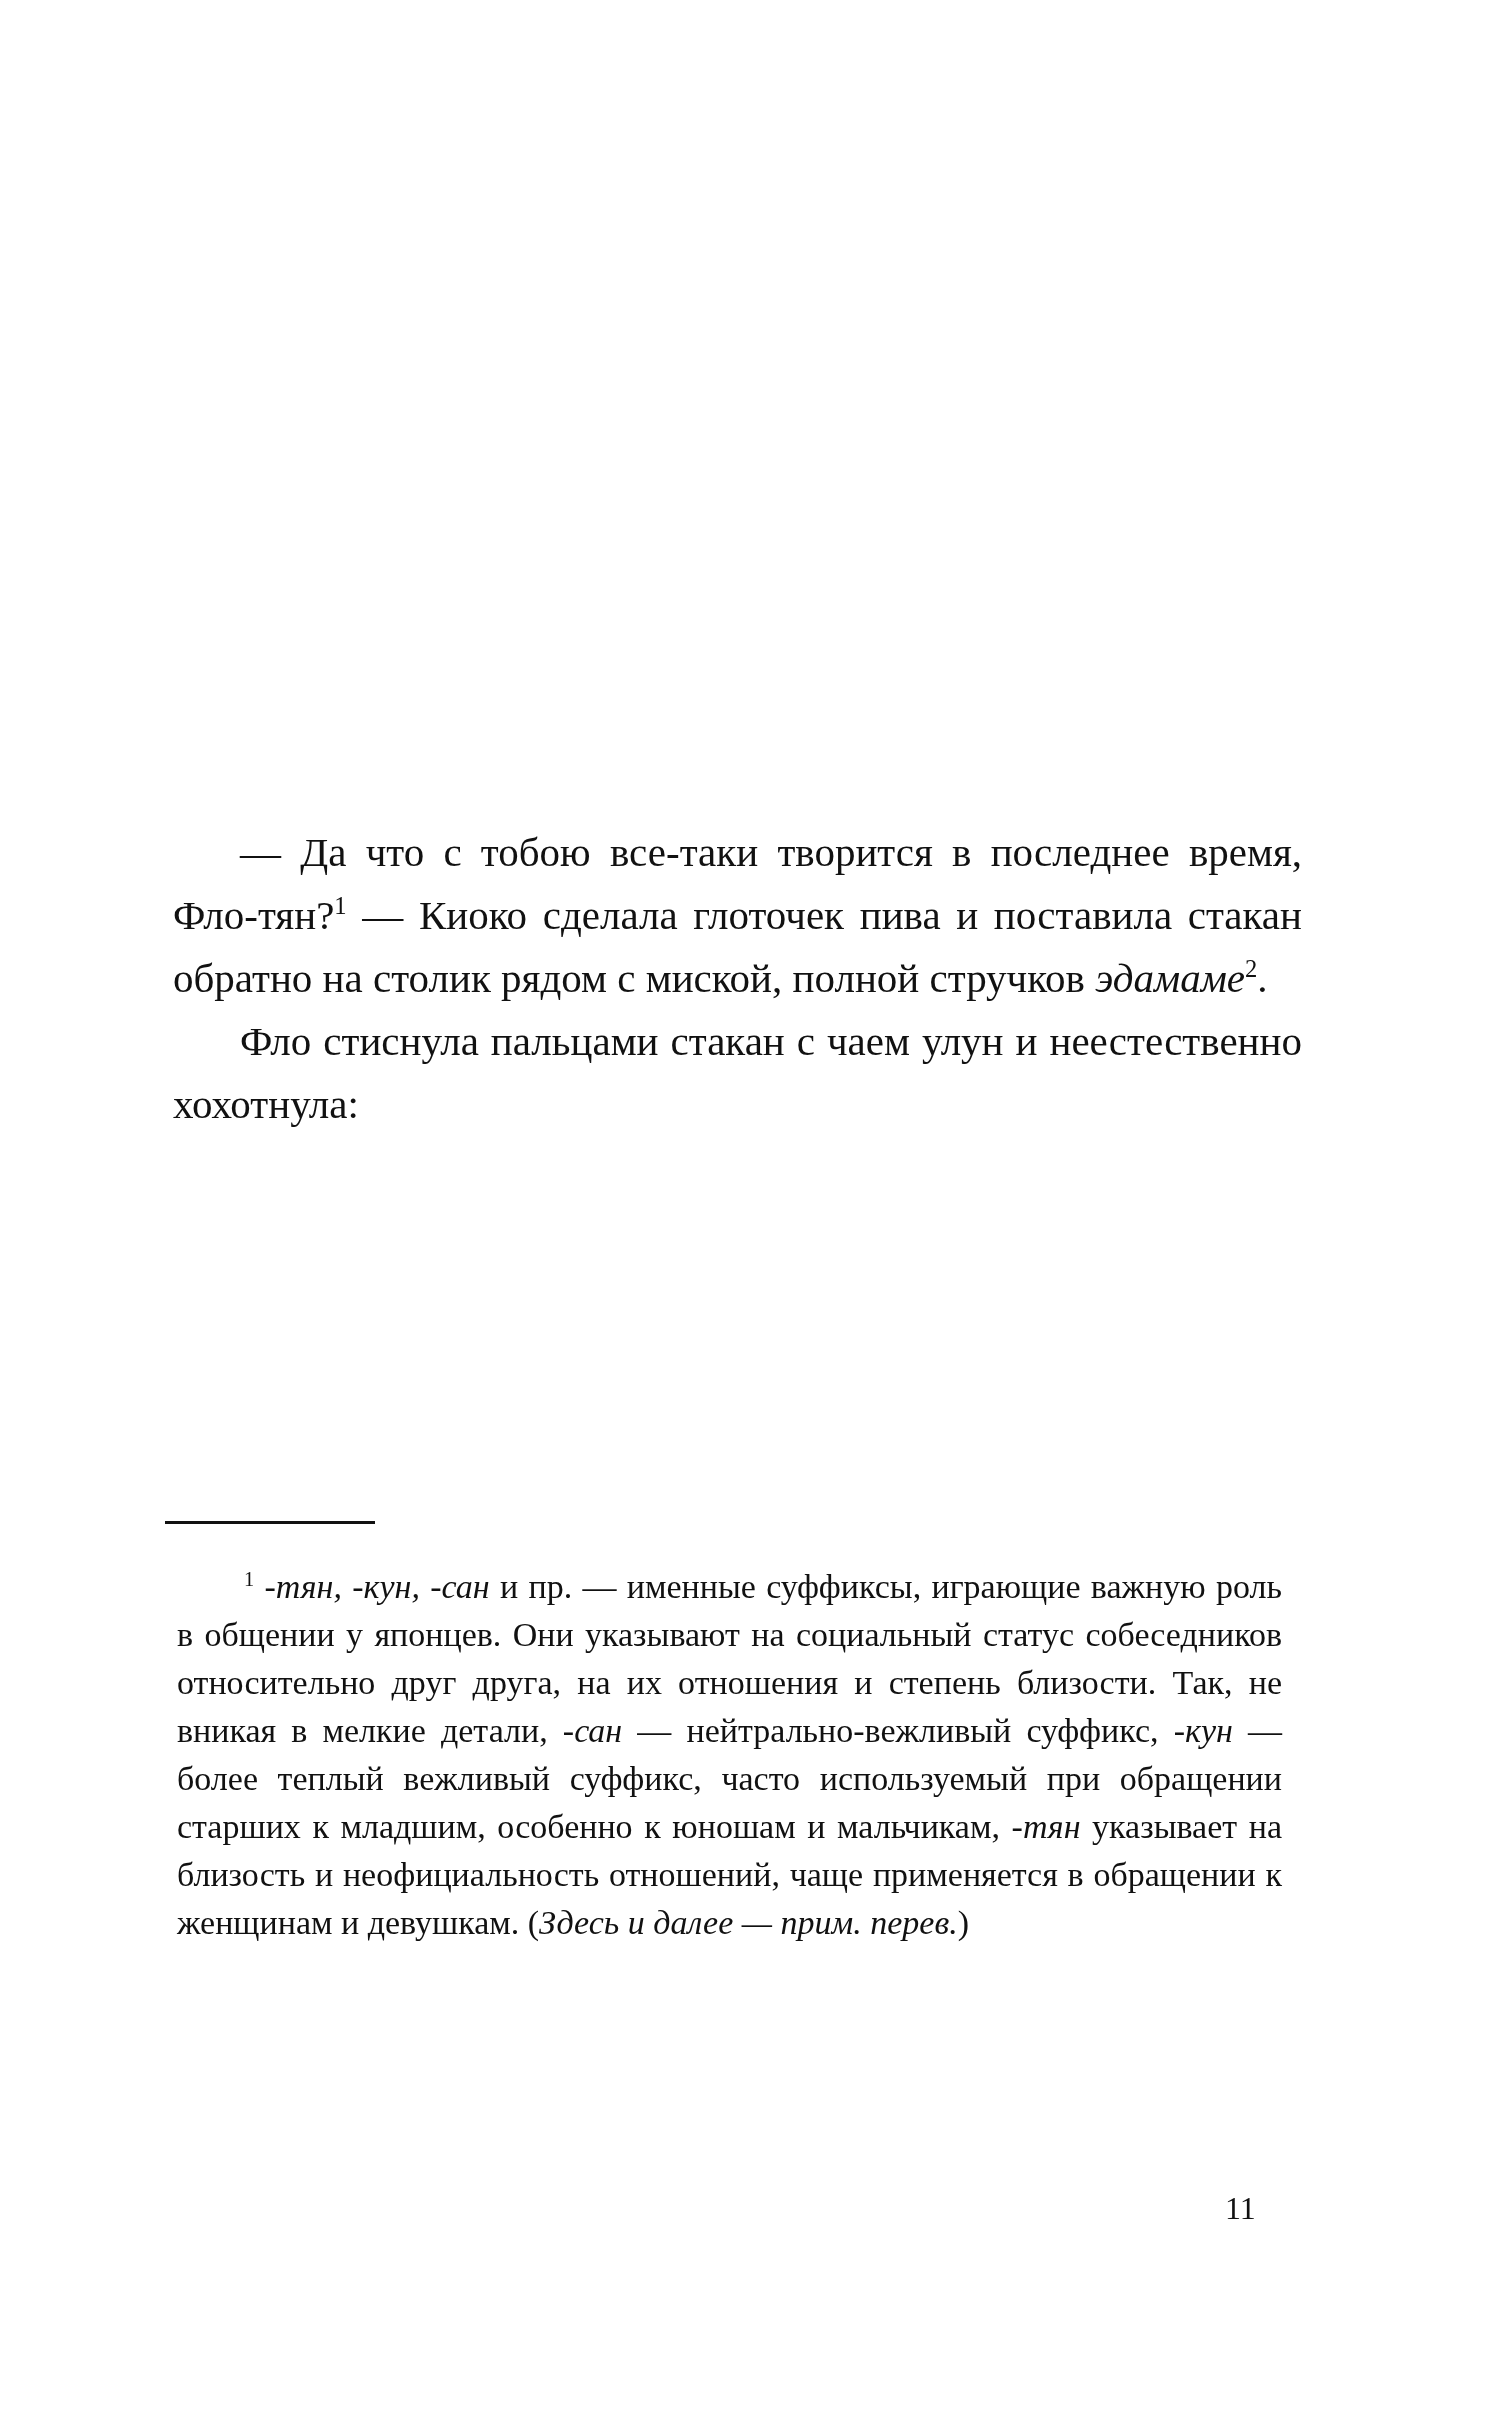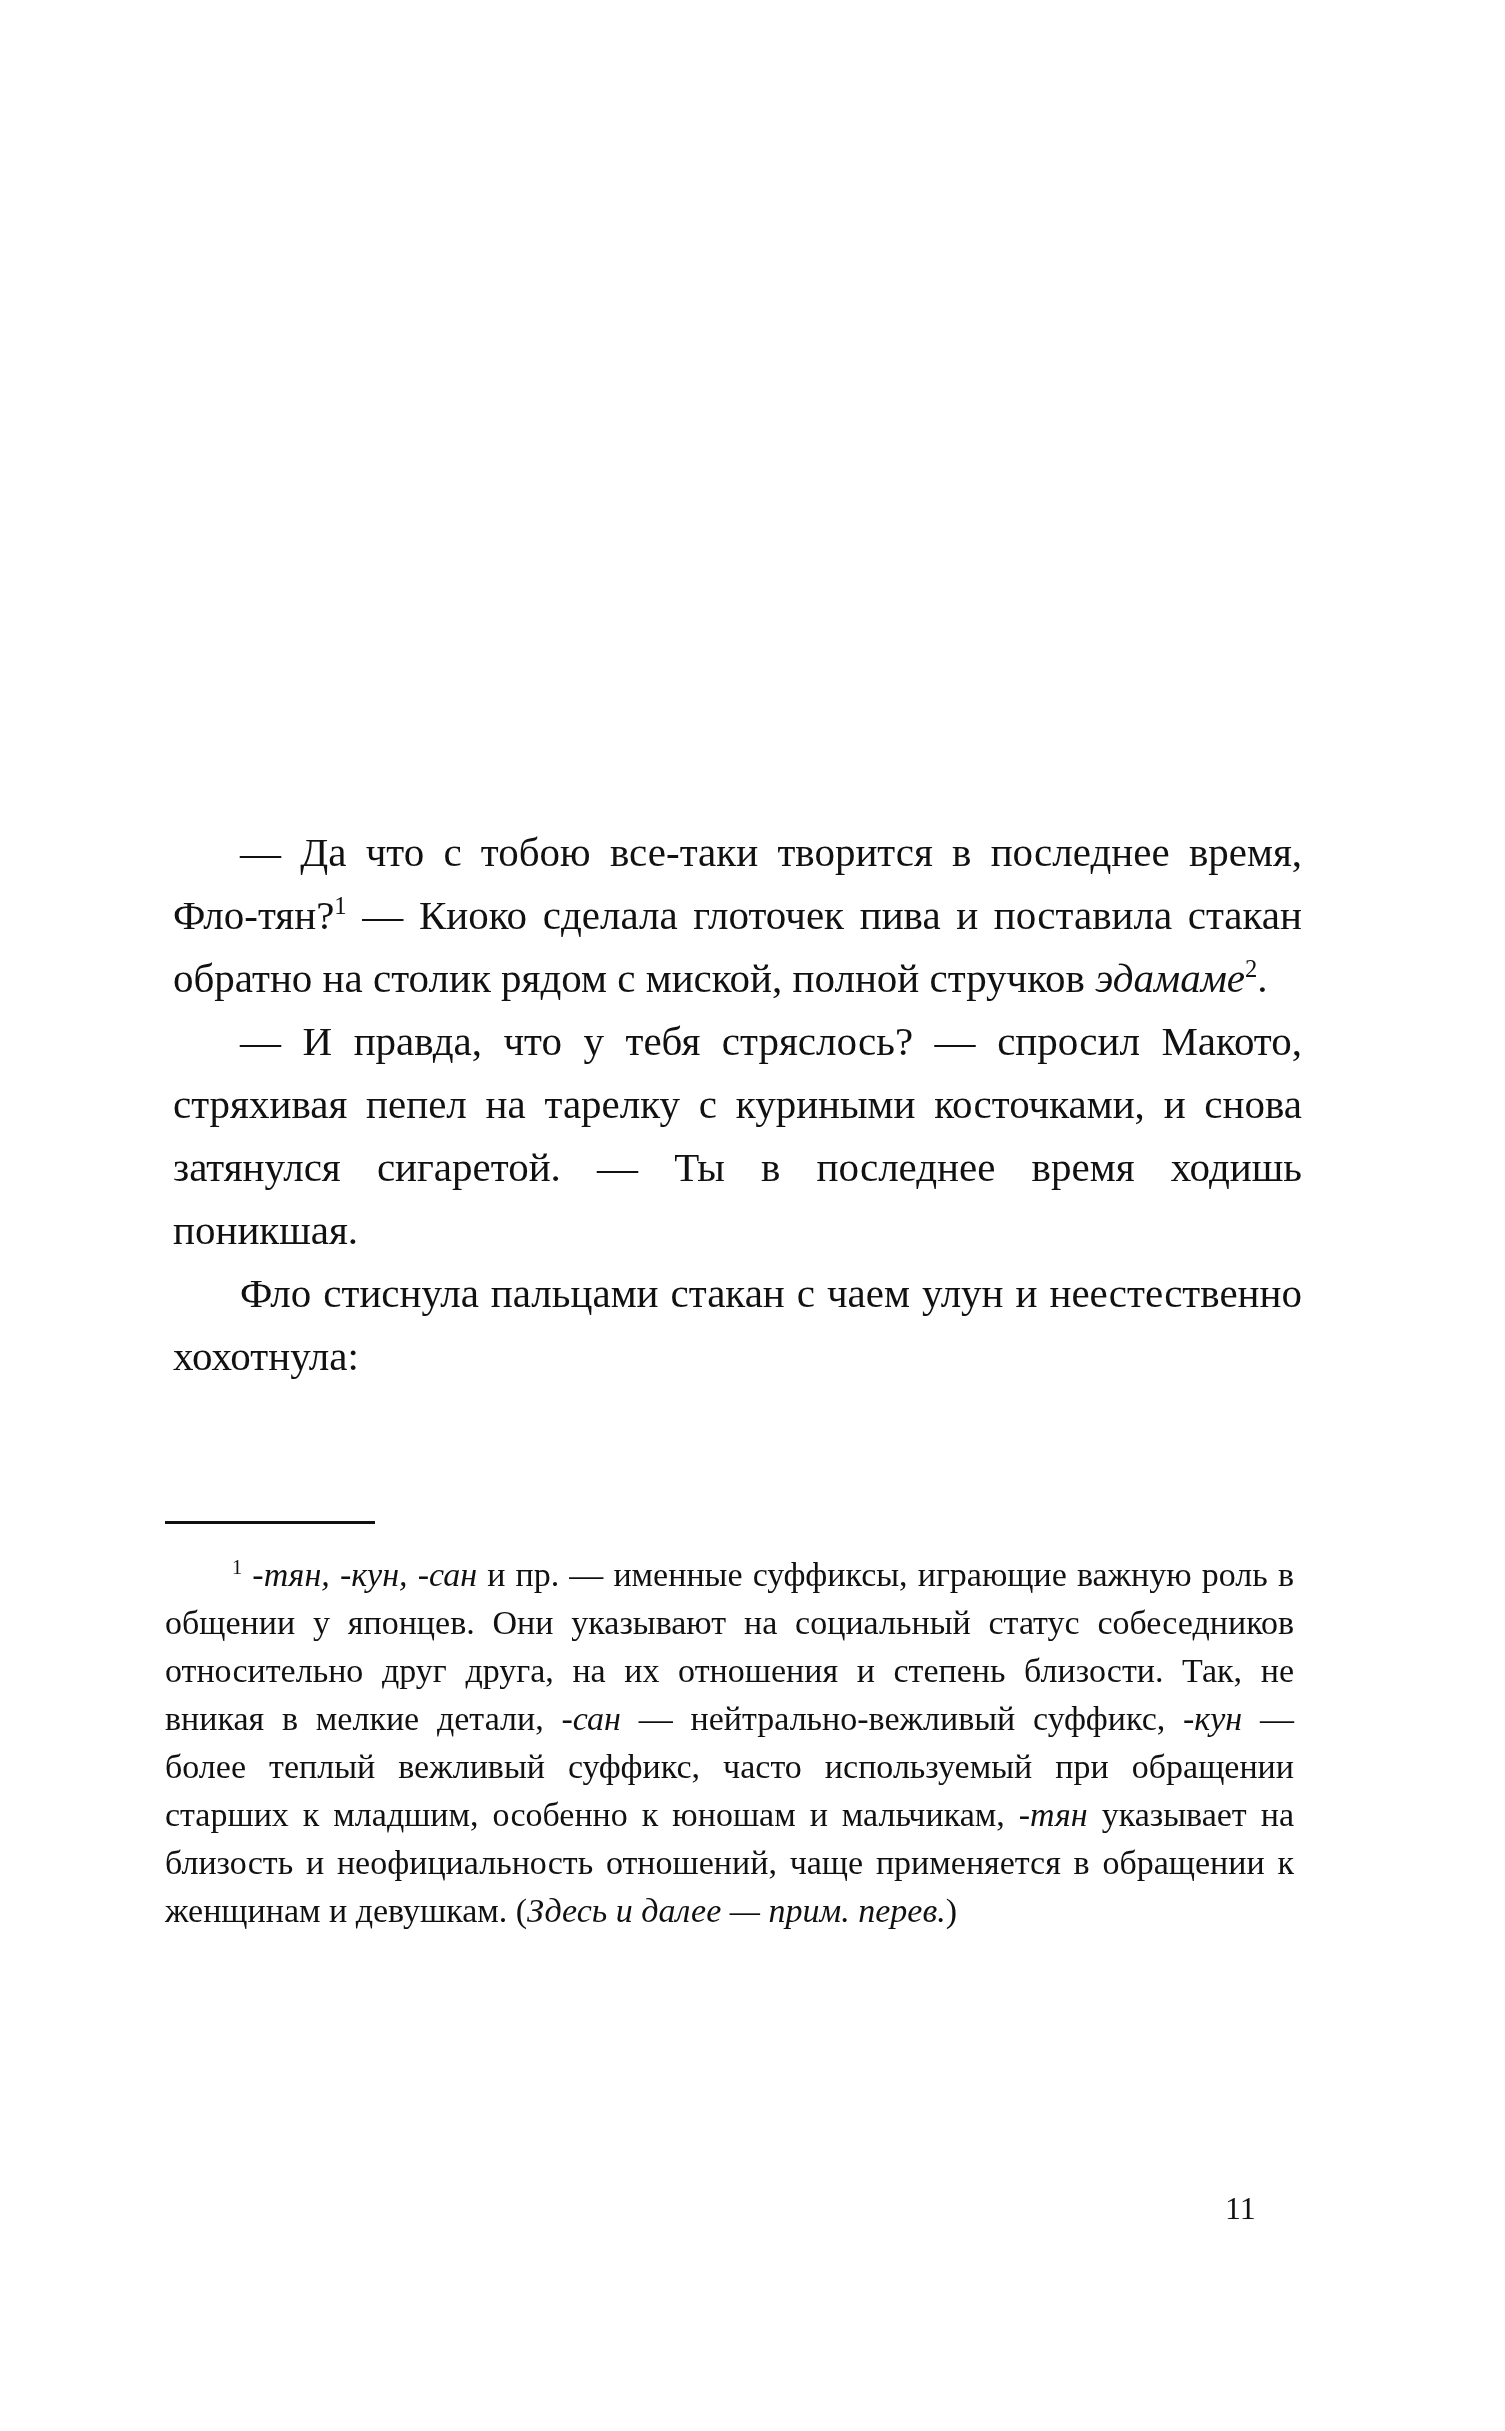--- a/index.html
+++ b/index.html
@@ -5,32 +5,31 @@
   html, body { margin: 0; padding: 0; background: #ffffff; }
   body { width: 1506px; height: 2432px; position: relative; overflow: hidden; color: #111111;
          font-family: "Liberation Serif", "DejaVu Serif", serif; }
   .page { position: absolute; left: 0; top: 0; width: 1506px; height: 2432px; }
   .body-text { position: absolute; left: 165px; top: 821px; width: 1129px;
                font-size: 41px; line-height: 63px; text-align: justify; margin-left: 8px; }
   .body-text p { margin: 0; text-indent: 67px; }
   .rule { position: absolute; left: 165px; top: 1521px; width: 210px; height: 2.9px; background: #111; }
   .notes { position: absolute; left: 165px; top: 1551px; width: 1129px;
            font-size: 34px; line-height: 48px; text-align: justify; }
-  .notes p { margin: 0; text-indent: 67px; }
+  .notes p { margin: 12px; text-indent: 67px; }
   sup { font-size: 60%; line-height: 0; vertical-align: 0.6em; }
   .page-number { position: absolute; left: 1225px; top: 2184px; font-size: 32px; line-height: 49px; text-align: right; }
   i { font-style: italic; }
 </style>
 </head>
 <body>
 
 <div class="page">
   <div class="body-text" id="body-text">
       <p><span>— Да что с тобою все-таки творится в последнее время, Фло-тян?</span><sup>1</sup><span> — Киоко сделала глоточек пива и поставила стакан обратно на столик рядом с миской, полной стручков </span><i>эдамаме</i><sup>2</sup><span>.</span></p>
-      <p><span>— И правда, что у тебя стряслось? — спросил Макото, стряхивая пепел на тарелку с куриными косточками, и снова затянулся сигаретой. — Ты в последнее время ходишь поникшая.</span></p>
       <p><span>Фло стиснула пальцами стакан с чаем улун и неестественно хохотнула:</span></p>
     </div>
   <div class="rule"></div>
   <div class="notes" id="notes">
       <p><sup>1</sup><span> </span><i>-тян, -кун, -сан</i><span> и пр. — именные суффиксы, играющие важную роль в общении у японцев. Они указывают на социальный статус собеседников относительно друг друга, на их отношения и степень близости. Так, не вникая в мелкие детали, </span><i>-сан</i><span> — нейтрально-вежливый суффикс, </span><i>-кун</i><span> — более теплый вежливый суффикс, часто используемый при обращении старших к младшим, особенно к юношам и мальчикам, </span><i>-тян</i><span> указывает на близость и неофициальность отношений, чаще применяется в обращении к женщинам и девушкам. (</span><i>Здесь и далее — прим. перев.</i><span>)</span></p>
     </div>
   <div class="page-number">11</div>
 </div>
 
 

